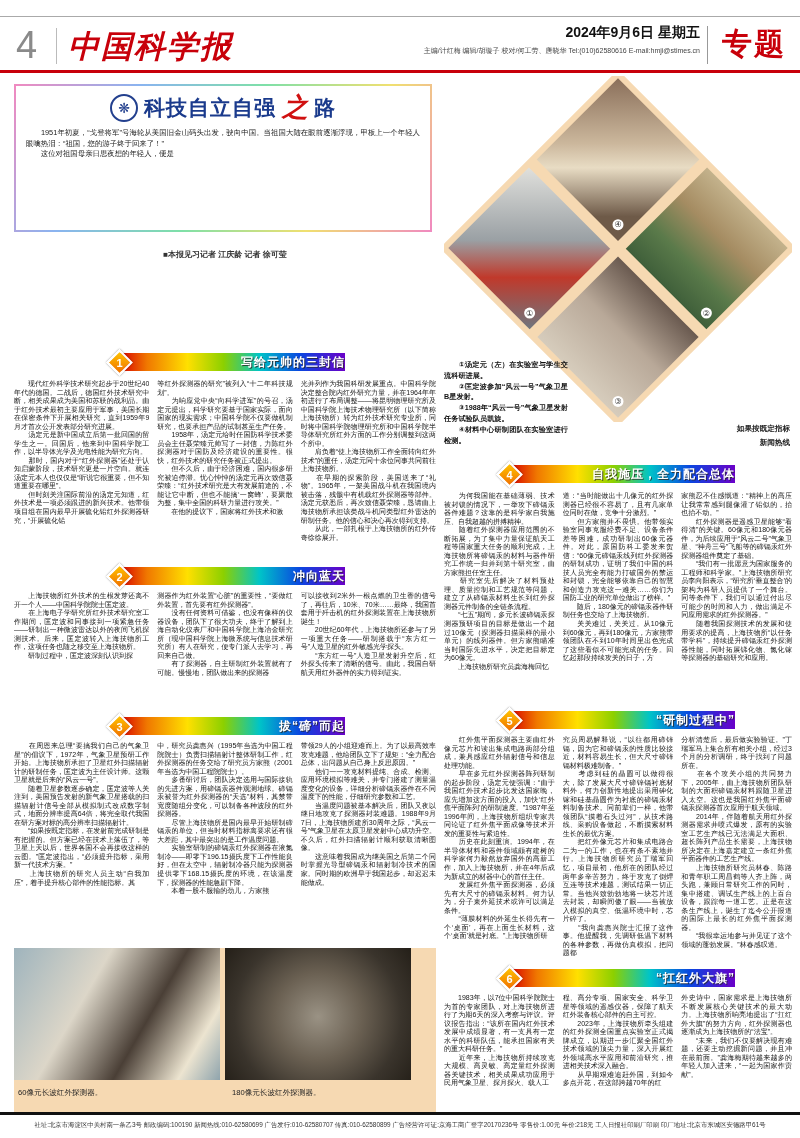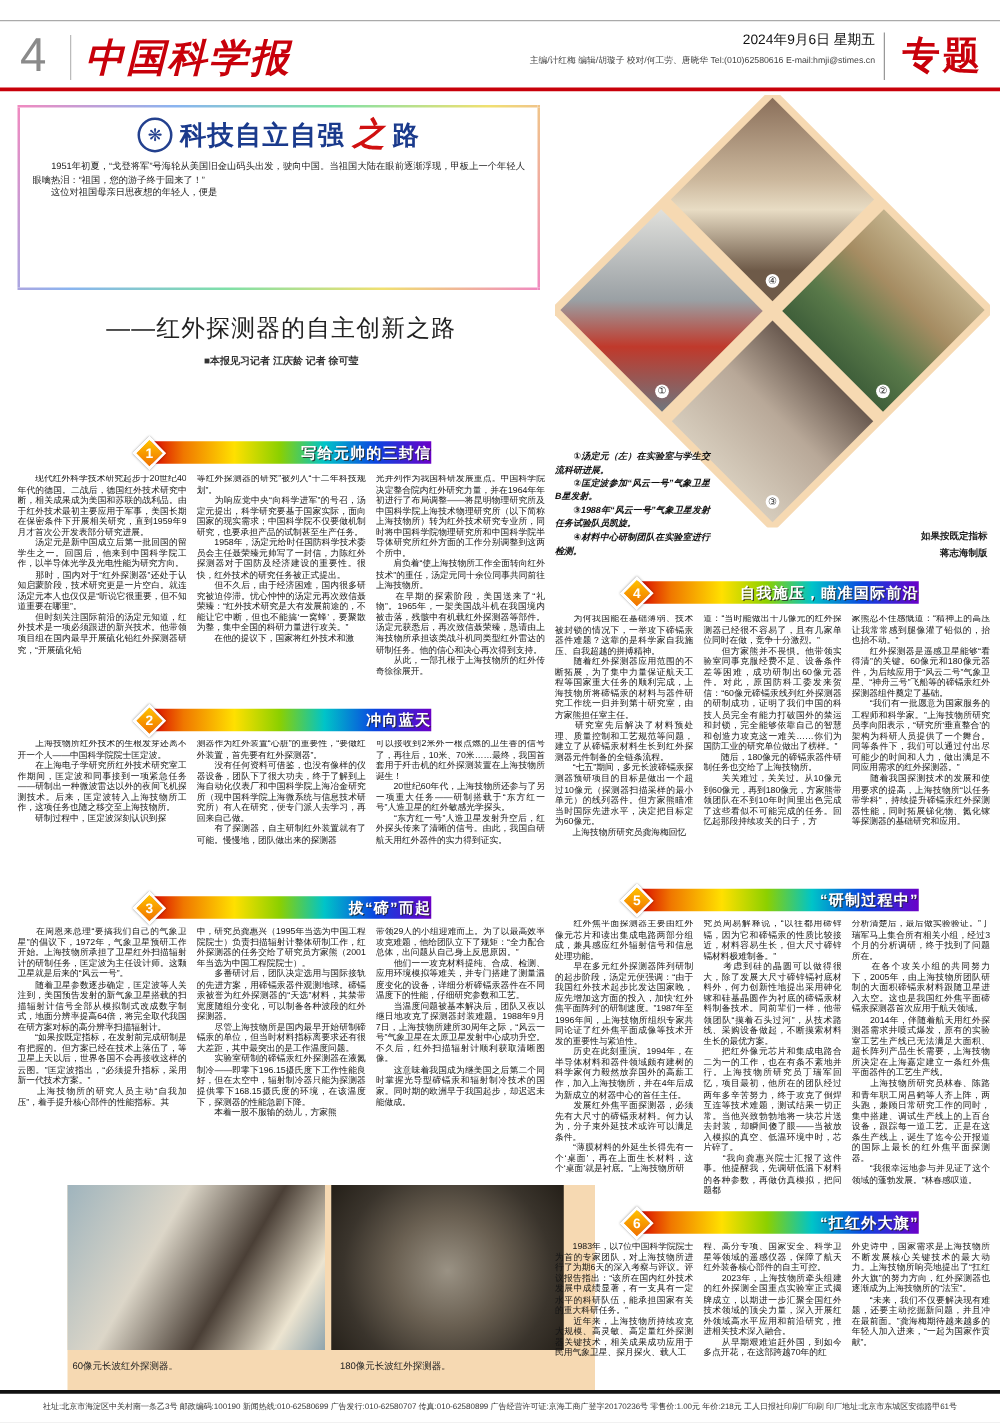--- a/index.html
+++ b/index.html
@@ -5,21 +5,21 @@
   html,body{margin:0;padding:0;background:#e8e8e8;}
   .page{position:relative;width:800px;height:1138px;background:#fff;margin:0 auto;
         font-family:"Liberation Sans","DejaVu Sans",sans-serif;color:#1a1a1a;overflow:hidden;}
   
   .topline{position:absolute;left:0;top:16px;width:800px;height:1px;background:#aaa;}
   .pagenum{position:absolute;left:16px;top:26px;font-size:38px;color:#8a8a8a;font-weight:400;line-height:1;}
   .pagenum-div{position:absolute;left:56px;top:28px;width:1px;height:36px;background:#bbb;}
   .masthead{position:absolute;left:68px;top:26px;font-size:31px;font-weight:bold;color:#c8000a;
             font-family:"Liberation Serif","DejaVu Serif",serif;font-style:italic;letter-spacing:2px;}
   .hdr-right{position:absolute;right:100px;top:24px;text-align:right;}
-  .hdr-date{font-size:11px;font-weight:normal;color:#111;}
+  .hdr-date{font-size:14px;font-weight:bold;color:#111;}
   .hdr-staff{font-size:7px;color:#444;margin-top:4px;}
   .hdr-div{position:absolute;right:92px;top:26px;width:1px;height:38px;background:#999;}
   .section-label{position:absolute;right:14px;top:24px;font-size:30px;font-weight:bold;color:#c8000a;letter-spacing:2px;}
   .redrule{position:absolute;left:0;top:70px;width:800px;height:3px;background:#c8000a;}
   
   .lefthalf{position:absolute;left:14px;top:84px;width:422px;height:1030px;}
   .righthalf{position:absolute;left:444px;top:76px;width:348px;height:1032px;}
   
   .introbox{position:absolute;left:0;top:0;width:418px;height:148px;border:2px solid;
             border-image:linear-gradient(120deg,#f08ac0,#8ab4f0,#7ee0a8,#f0e070,#f08ac0) 1;padding:6px 10px;box-sizing:border-box;}
@@ -54,24 +54,24 @@
          background:#f6d9b2;padding:6px;box-sizing:border-box;display:grid;
          grid-template-columns:1fr 1fr;grid-template-rows:1fr 1fr;gap:11px;}
   .dcell{position:relative;overflow:hidden;}
   .ph-top{background:linear-gradient(135deg,#8a6f5a,#cbb79c 40%,#e8dcc4 55%,#6e5a48 85%);}
   .ph-right{background:linear-gradient(180deg,#c3b28c 0%,#a58c62 35%,#5a7a4a 70%,#3f5f3a 100%);}
   .ph-left{background:linear-gradient(135deg,#e0e0dc,#9aa0a4 45%,#c0392b 68%,#6e767e 100%);}
   .ph-bottom{background:linear-gradient(180deg,#6a5a50 0%,#b8a898 45%,#d6ccbc 100%);}
   .cnum{position:absolute;right:6px;bottom:6px;width:11px;height:11px;border-radius:50%;background:#fff;
         color:#333;font-size:8px;display:flex;align-items:center;justify-content:center;transform:rotate(-45deg);}
   .photo-captions{position:absolute;left:0;top:284px;width:124px;font-size:7.2px;line-height:1.5;
-                  font-weight:bold;color:#111;white-space:pre-line;z-index:3;text-align:justify;font-style:italic;}
+                  font-weight:bold;color:#111;white-space:pre-line;z-index:3;text-align:justify;}
   .credits{position:absolute;right:2px;top:346px;text-align:right;font-size:7.6px;font-weight:bold;color:#222;line-height:1.9;z-index:3;}
   
-  .strip{position:absolute;left:0;top:864px;width:422px;height:166px;background:#f6d9b2;box-sizing:border-box;padding:0 0 0 0;margin-left:40px;}
+  .strip{position:absolute;left:0;top:864px;width:422px;height:166px;background:#f6d9b2;box-sizing:border-box;padding:0 0 0 0;}
   .strip-photos{display:flex;gap:5px;height:132px;}
   .sp1{width:206px;background:linear-gradient(120deg,#9fb4bd,#dcd6c8 35%,#4a3f36 62%,#ece4d0 85%,#8fa4ad);}
   .sp2{width:186px;background:radial-gradient(circle at 50% 52%,#9a9284 0%,#6a6052 38%,#3a342c 72%,#241f18 100%);}
   .strip-caps{display:flex;margin-top:8px;font-size:7.6px;color:#222;}
   .strip-caps .sc1{width:206px;padding-left:4px;}
   .strip-caps .sc2{width:186px;padding-left:8px;}
   
   .footrule{position:absolute;left:0;top:1112px;width:800px;height:2.5px;background:#111;}
   .foot{position:absolute;left:0;top:1121px;width:800px;text-align:center;font-size:6.4px;color:#333;}
 </style>
@@ -101,21 +101,20 @@
         <span class="intro-zhi">之</span>
         <span class="intro-t1">路</span>
       </div>
       <div class="intro-cols">
         <div class="intro-col">　　1951年初夏，“戈登将军”号海轮从美国旧金山码头出发，驶向中国。当祖国大陆在眼前逐渐浮现，甲板上一个年轻人眼噙热泪：“祖国，您的游子终于回来了！”
 　　这位对祖国母亲日思夜想的年轻人，便是</div>
       </div>
     </div>
 
     <div class="headblock">
-      <div class="subhead">——红外探测器的自主创新之路</div>
       <div class="byline">■本报见习记者 江庆龄 记者 徐可莹</div>
     </div>
 
     <div class="banner" style="left:96px;top:268px;">
       <div class="b-diamond">
           <span>1</span>
         </div>
       <div class="b-bar">
           <span class="b-title">写给元帅的三封信</span>
         </div>
@@ -209,29 +208,29 @@
             <span class="cnum">③</span>
           </div>
       </div>
     </div>
     <div class="photo-captions">　　①汤定元（左）在实验室与学生交流科研进展。
 　　②匡定波参加“风云一号”气象卫星B星发射。
 　　③1988年“风云一号”气象卫星发射任务试验队员凯旋。
 　　④材料中心研制团队在实验室进行检测。</div>
     <div class="credits">
       <div>如果按既定指标</div>
-      <div>蒋志海制版</div>
+      <div>新闻热线</div>
     </div>
 
     <div class="banner" style="left:56px;top:388px;">
       <div class="b-diamond">
           <span>4</span>
         </div>
       <div class="b-bar">
-          <span class="b-title">自我施压，瞄准国际前沿</span>
+          <span class="b-title">自我施压，全力配合总体</span>
         </div>
     </div>
     <div class="txt-row" style="left:0;top:416px;width:348px;height:214px;">
       <div class="col">　　为何我国能在基础薄弱、技术被封锁的情况下，一举攻下碲镉汞器件难题？这靠的是科学家自我施压、自我超越的拼搏精神。
 　　随着红外探测器应用范围的不断拓展，为了集中力量保证航天工程等国家重大任务的顺利完成，上海技物所将碲镉汞的材料与器件研究工作统一归并到第十研究室，由方家熊担任室主任。
 　　研究室先后解决了材料预处理、质量控制和工艺规范等问题，建立了从碲镉汞材料生长到红外探测器元件制备的全链条流程。
 　　“七五”期间，多元长波碲镉汞探测器预研项目的目标是做出一个超过10像元（探测器扫描采样的最小单元）的线列器件。但方家熊瞄准当时国际先进水平，决定把目标定为60像元。
 　　上海技物所研究员龚海梅回忆</div>
       <div class="col">道：“当时能做出十几像元的红外探测器已经很不容易了，且有几家单位同时在做，竞争十分激烈。”
 　　但方家熊并不畏惧。他带领实验室同事克服经费不足、设备条件差等困难，成功研制出60像元器件。对此，原国防科工委发来贺信：“60像元碲镉汞线列红外探测器的研制成功，证明了我们中国的科技人员完全有能力打破国外的禁运和封锁，完全能够依靠自己的智慧和创造力攻克这一难关……你们为国防工业的研究单位做出了榜样。”

